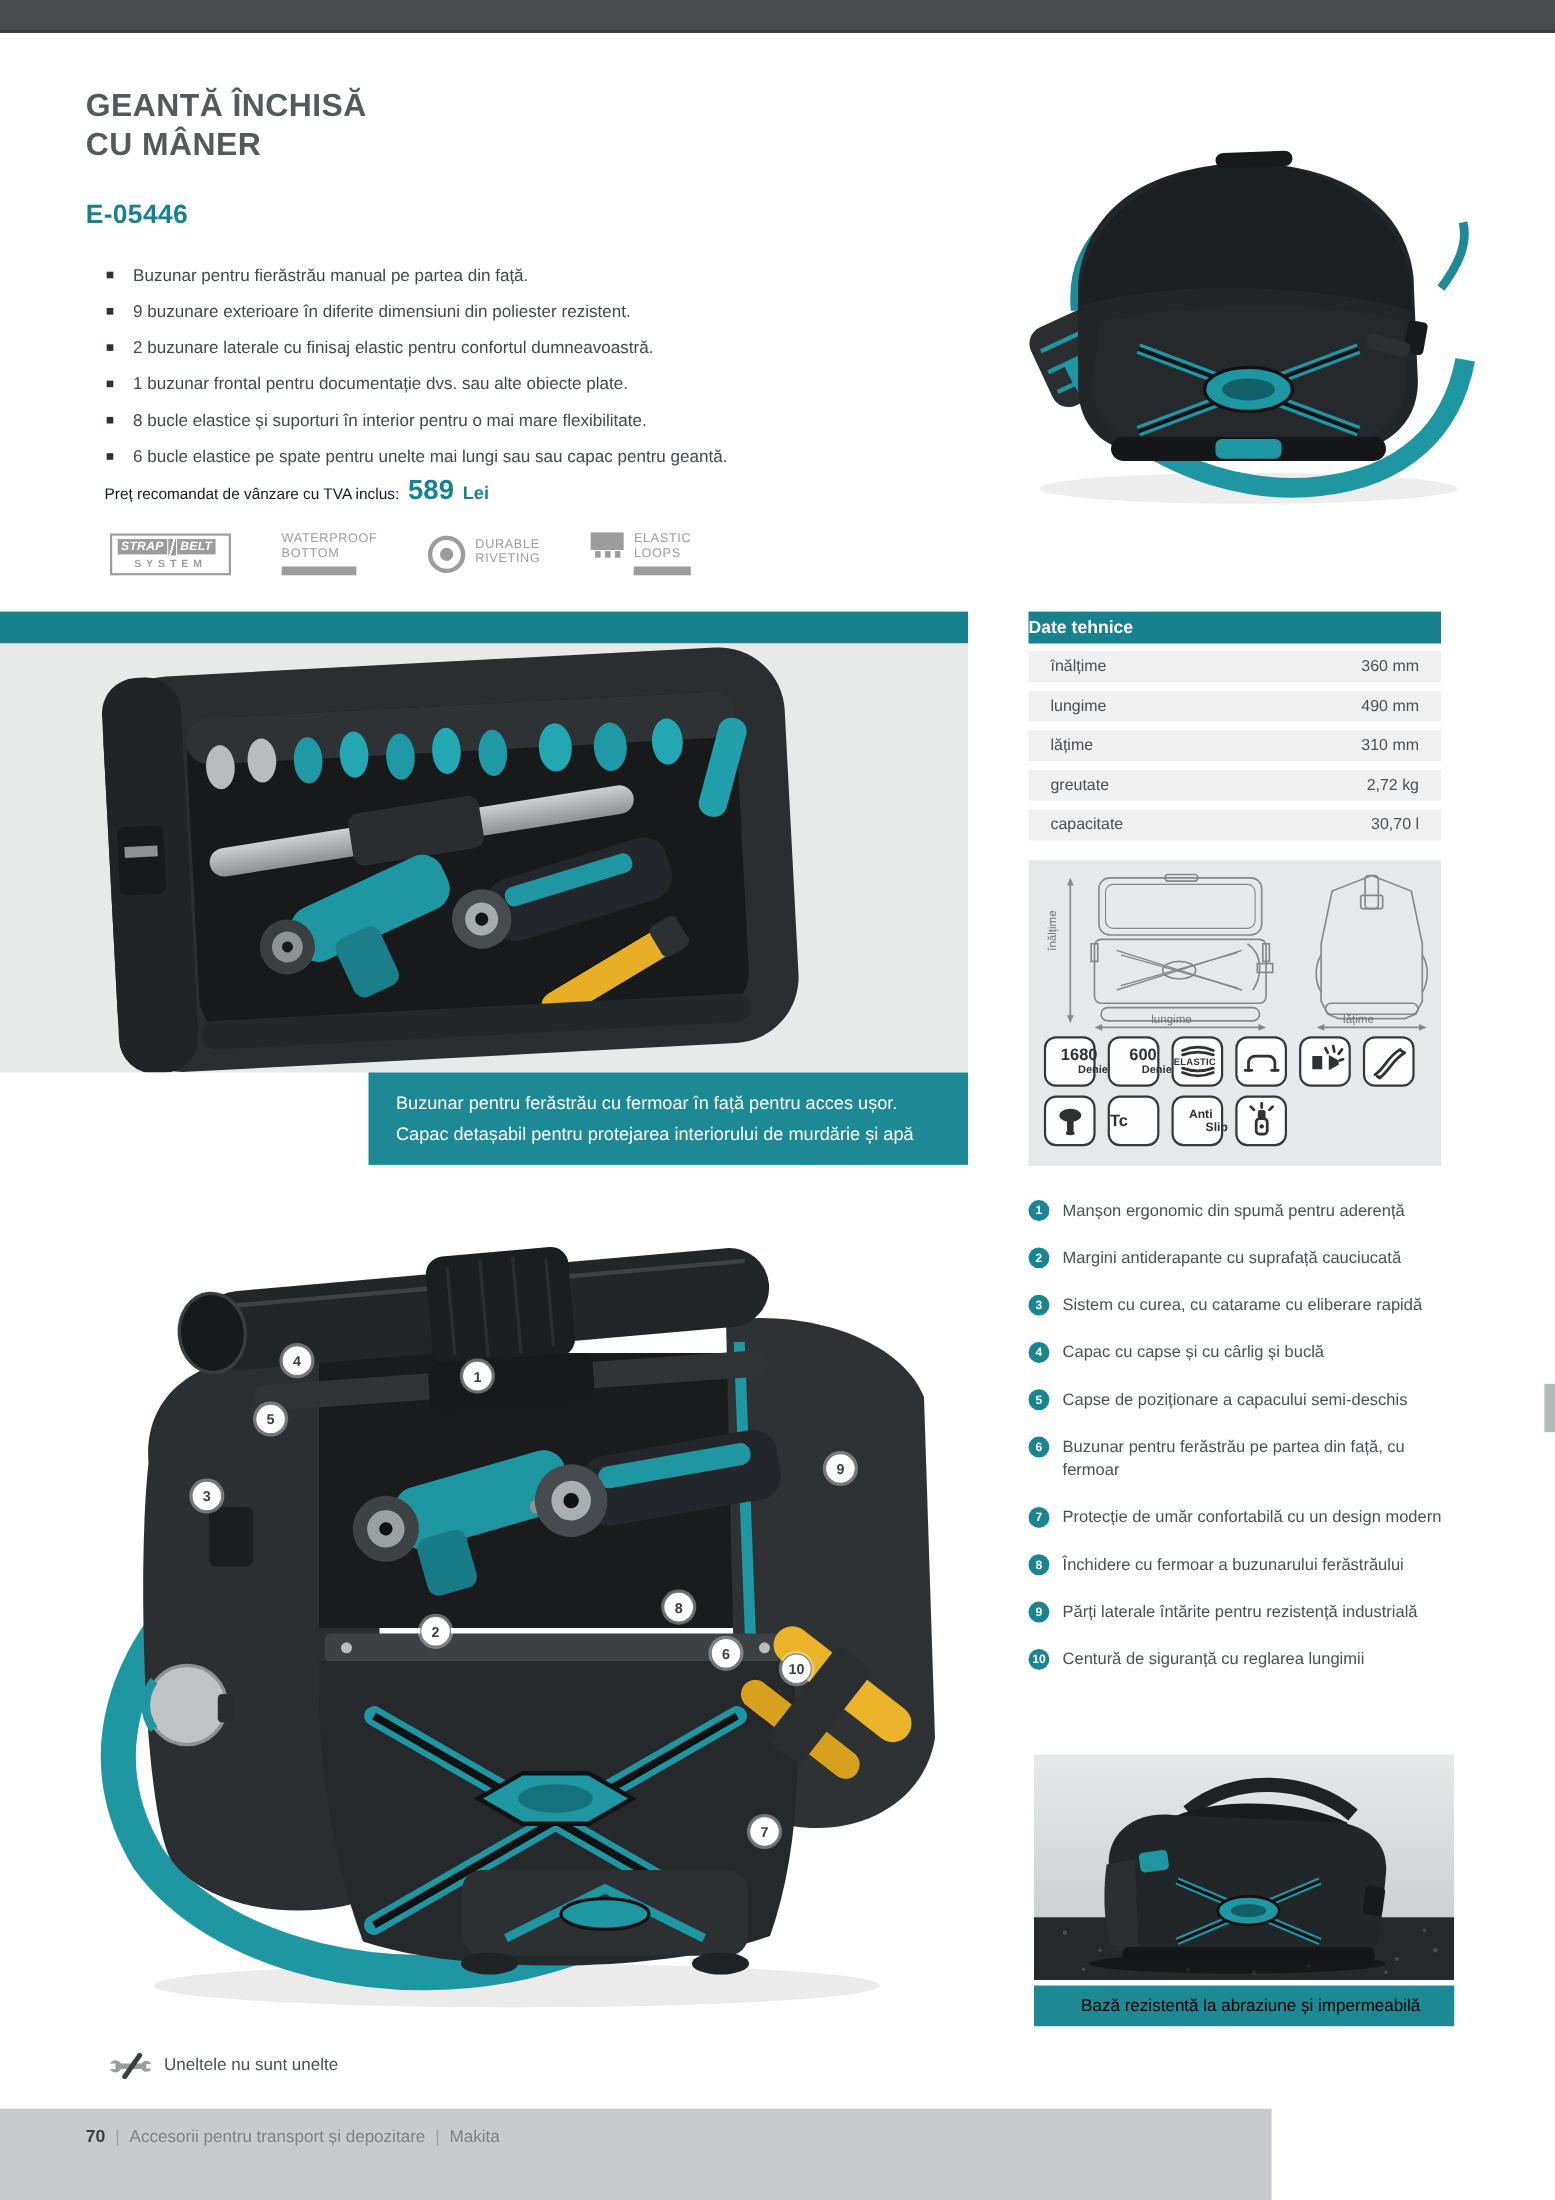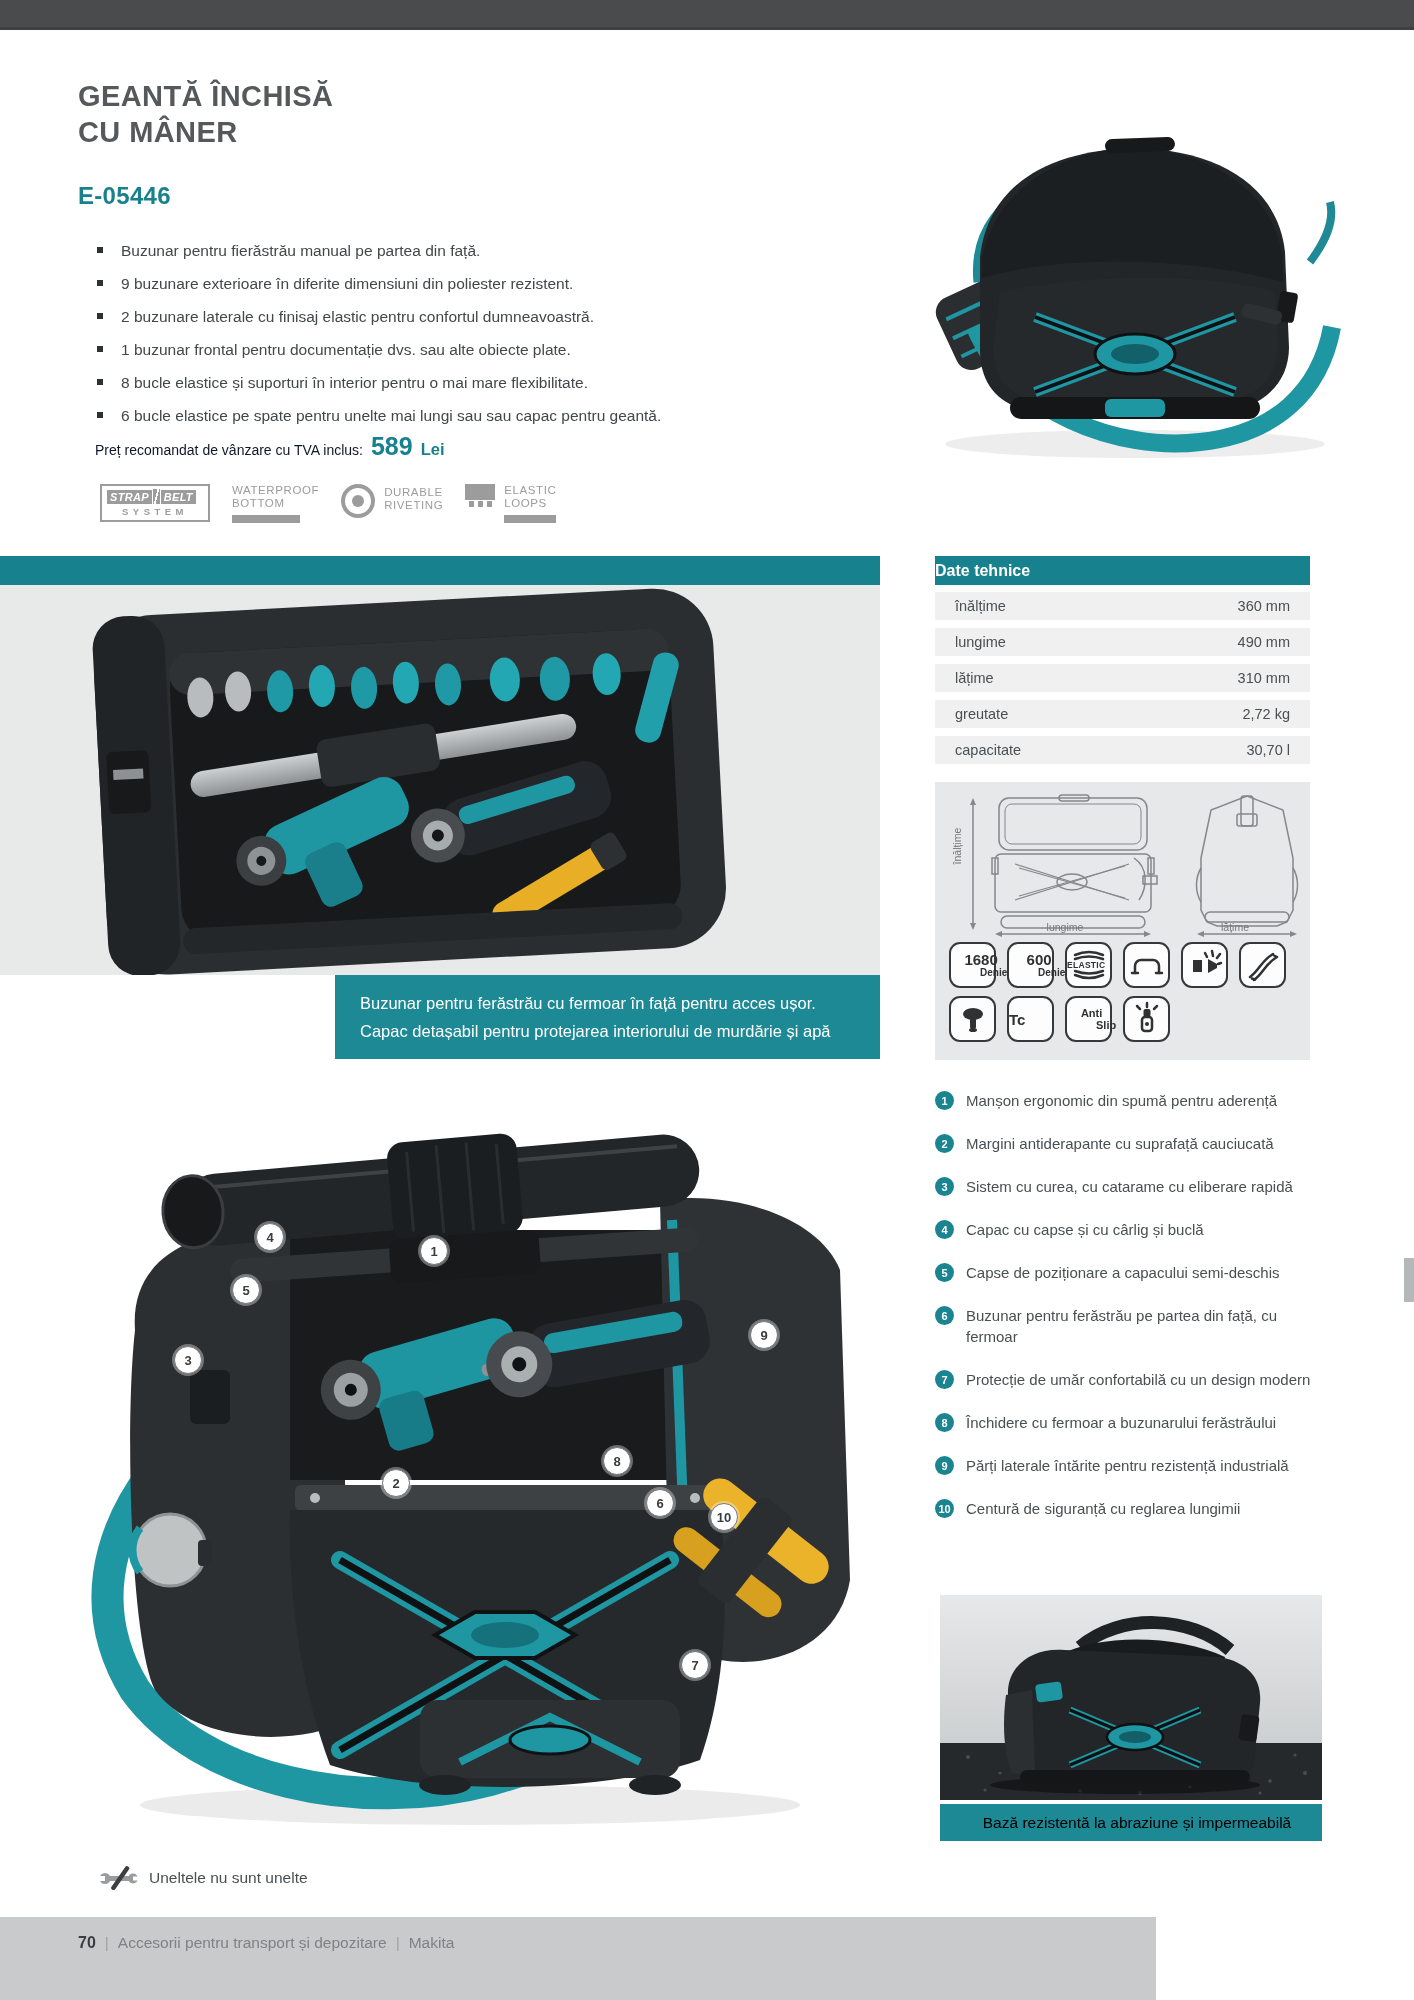--- a/index.html
+++ b/index.html
@@ -18,21 +18,21 @@
   .bullets li{position:relative;padding-left:26px;margin-bottom:12px;font-size:15.5px;color:#43474a;line-height:21px;}
   .bullets .sq{position:absolute;left:2px;top:7px;width:6px;height:6px;background:#2e3134;}
 
   
   .price{position:absolute;left:95px;top:432px;display:flex;align-items:baseline;gap:8px;}
   .price .plabel{font-size:14px;color:#0f172a;}
   .price .pvalue{font-size:25px;font-weight:bold;color:#17828e;}
   .price .pcur{font-size:16.5px;font-weight:bold;color:#17828e;}
 
   
-  .mbadges{position:absolute;left:100px;top:484px;display:flex;gap:22px;align-items:flex-start;color:#9c9c9c;}
+  .mbadges{position:absolute;left:100px;top:484px;display:flex;gap:46px;align-items:center;color:#9c9c9c;}
   .mb{display:flex;gap:9px;align-items:flex-start;}
   .mb-lines{display:flex;flex-direction:column;font-size:11.5px;font-weight:normal;letter-spacing:.6px;line-height:13px;}
   .mb-bar{width:68px;height:8px;background:#9c9c9c;margin-top:5px;}
   .sb-box{border:2px solid #9c9c9c;padding:3px 5px;width:96px;}
   .sb-row{display:flex;align-items:center;gap:1px;}
   .sb-chip{background:#9c9c9c;color:#fff;font-weight:bold;font-style:italic;font-size:11px;padding:1px 3px;letter-spacing:.3px;}
   .sb-slash{width:7px;height:15px;background:linear-gradient(105deg,#9c9c9c 42%,#ffffff 42%,#ffffff 58%,#9c9c9c 58%);}
   .sb-sub{font-size:9.5px;font-weight:bold;letter-spacing:4.5px;margin-top:2px;text-align:center;}
   .riv-icon{width:26px;height:26px;border:4px solid #9c9c9c;border-radius:50%;display:flex;align-items:center;justify-content:center;}
   .riv-icon i{display:block;width:12px;height:12px;background:#9c9c9c;border-radius:50%;}

